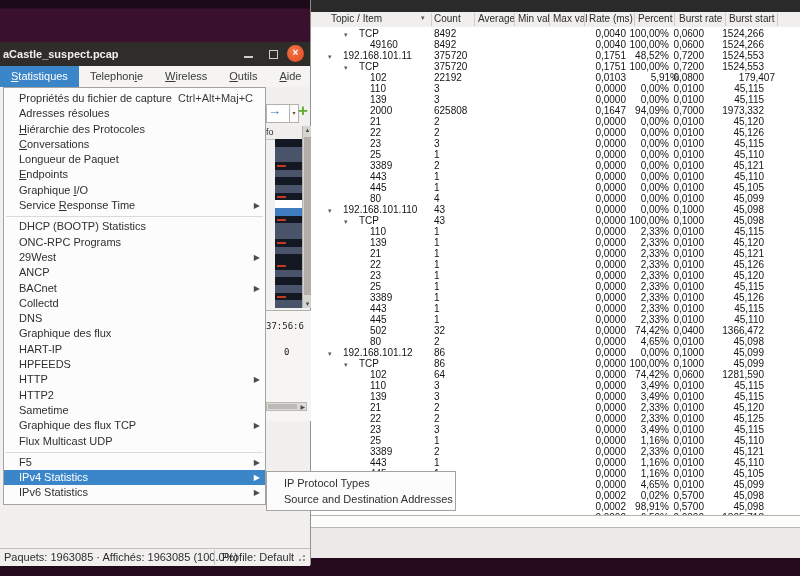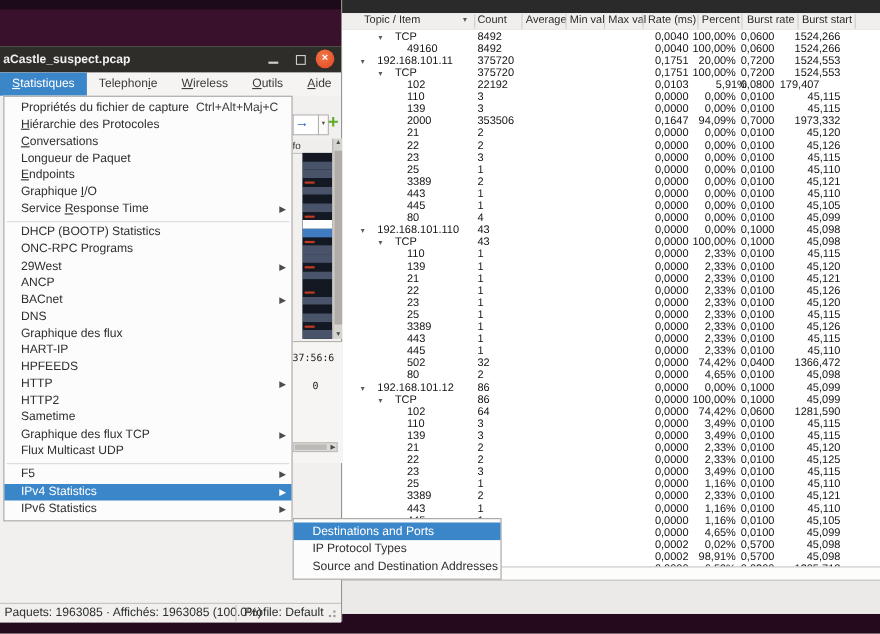--- a/index.html
+++ b/index.html
@@ -135,60 +135,60 @@
         <span class="num" style="left:255px;width:60px">0,0040</span>
         <span class="num" style="left:298px;width:60px">100,00%</span>
         <span class="num" style="left:333px;width:60px">0,0600</span>
         <span class="num" style="left:383px;width:70px">1524,266</span>
       </div>
       <div class="trow" style="top: 23px;">
         <span class="texp" style="left:17px">▾</span>
         <span style="left:32px">192.168.101.11</span>
         <span style="left:123px">375720</span>
         <span class="num" style="left:255px;width:60px">0,1751</span>
-        <span class="num" style="left:298px;width:60px">20,00%</span>
+        <span class="num" style="left:298px;width:60px">48,52%</span>
         <span class="num" style="left:333px;width:60px">0,7200</span>
         <span class="num" style="left:383px;width:70px">1524,553</span>
       </div>
       <div class="trow" style="top: 34px;">
         <span class="texp" style="left:33px">▾</span>
         <span style="left:48px">TCP</span>
         <span style="left:123px">375720</span>
         <span class="num" style="left:255px;width:60px">0,1751</span>
         <span class="num" style="left:298px;width:60px">100,00%</span>
         <span class="num" style="left:333px;width:60px">0,7200</span>
         <span class="num" style="left:383px;width:70px">1524,553</span>
       </div>
       <div class="trow" style="top: 45px;">
         <span style="left:59px">102</span>
         <span style="left:123px">22192</span>
         <span class="num" style="left:255px;width:60px">0,0103</span>
         <span class="num" style="left:308px;width:60px">5,91%</span>
         <span class="num" style="left:333px;width:60px">0,0800</span>
-        <span class="num" style="left:364px;width:70px">179,407</span>
+        <span class="num" style="left:394px;width:70px">179,407</span>
       </div>
       <div class="trow" style="top: 56px;">
         <span style="left:59px">110</span>
         <span style="left:123px">3</span>
         <span class="num" style="left:255px;width:60px">0,0000</span>
         <span class="num" style="left:298px;width:60px">0,00%</span>
         <span class="num" style="left:333px;width:60px">0,0100</span>
         <span class="num" style="left:383px;width:70px">45,115</span>
       </div>
       <div class="trow" style="top: 67px;">
         <span style="left:59px">139</span>
         <span style="left:123px">3</span>
         <span class="num" style="left:255px;width:60px">0,0000</span>
         <span class="num" style="left:298px;width:60px">0,00%</span>
         <span class="num" style="left:333px;width:60px">0,0100</span>
         <span class="num" style="left:383px;width:70px">45,115</span>
       </div>
       <div class="trow" style="top: 78px;">
         <span style="left:59px">2000</span>
-        <span style="left:123px">353506</span>
+        <span style="left:123px">625808</span>
         <span class="num" style="left:255px;width:60px">0,1647</span>
         <span class="num" style="left:298px;width:60px">94,09%</span>
         <span class="num" style="left:333px;width:60px">0,7000</span>
         <span class="num" style="left:383px;width:70px">1973,332</span>
       </div>
       <div class="trow" style="top: 89px;">
         <span style="left:59px">21</span>
         <span style="left:123px">2</span>
         <span class="num" style="left:255px;width:60px">0,0000</span>
         <span class="num" style="left:298px;width:60px">0,00%</span>
@@ -564,48 +564,49 @@
   <div id="statusbar" class="abs">
     <span id="status-packets">Paquets: 1963085 · Affichés: 1963085 (100.0%)</span>
     <span id="status-sep"></span>
     <span id="status-profile">Profile: Default</span>
     <span id="status-grip"></span>
   </div>
 </div>
 
 <div id="menu-popup" class="abs">
     <div class="mi"><span>Propriétés du fichier de capture</span><span class="sc">Ctrl+Alt+Maj+C</span></div>
+    <div class="mi"><span>Adresses résolues</span></div>
     <div class="mi"><span><u>H</u>iérarchie des Protocoles</span></div>
     <div class="mi"><span><u>C</u>onversations</span></div>
     <div class="mi"><span>Longueur de Paquet</span></div>
     <div class="mi"><span><u>E</u>ndpoints</span></div>
     <div class="mi"><span>Graphique <u>I</u>/O</span></div>
     <div class="mi"><span>Service <u>R</u>esponse Time</span><span class="arr">▶</span></div>
     <div class="msep">
       <i></i>
     </div>
     <div class="mi"><span>DHCP (BOOTP) Statistics</span></div>
     <div class="mi"><span>ONC-RPC Programs</span></div>
     <div class="mi"><span>29West</span><span class="arr">▶</span></div>
     <div class="mi"><span>ANCP</span></div>
     <div class="mi"><span>BACnet</span><span class="arr">▶</span></div>
+    <div class="mi"><span>Collectd</span></div>
     <div class="mi"><span>DNS</span></div>
     <div class="mi"><span>Graphique des flux</span></div>
     <div class="mi"><span>HART-IP</span></div>
     <div class="mi"><span>HPFEEDS</span></div>
     <div class="mi"><span>HTTP</span><span class="arr">▶</span></div>
     <div class="mi"><span>HTTP2</span></div>
     <div class="mi"><span>Sametime</span></div>
     <div class="mi"><span>Graphique des flux TCP</span><span class="arr">▶</span></div>
     <div class="mi"><span>Flux Multicast UDP</span></div>
     <div class="msep">
       <i></i>
     </div>
     <div class="mi"><span>F5</span><span class="arr">▶</span></div>
     <div class="mi active"><span>IPv4 Statistics</span><span class="arr">▶</span></div>
     <div class="mi"><span>IPv6 Statistics</span><span class="arr">▶</span></div>
   </div>
 
 <div id="submenu-popup" class="abs">
-    <div class="smi active">Destinations and Ports</div>
     <div class="smi">IP Protocol Types</div>
     <div class="smi">Source and Destination Addresses</div>
   </div>
 
 </body></html>

